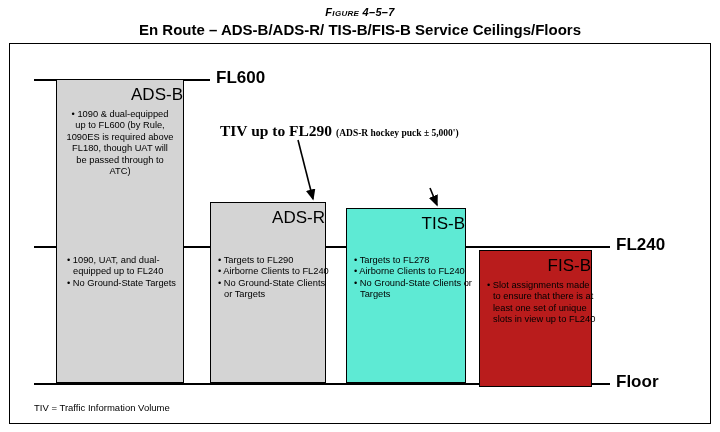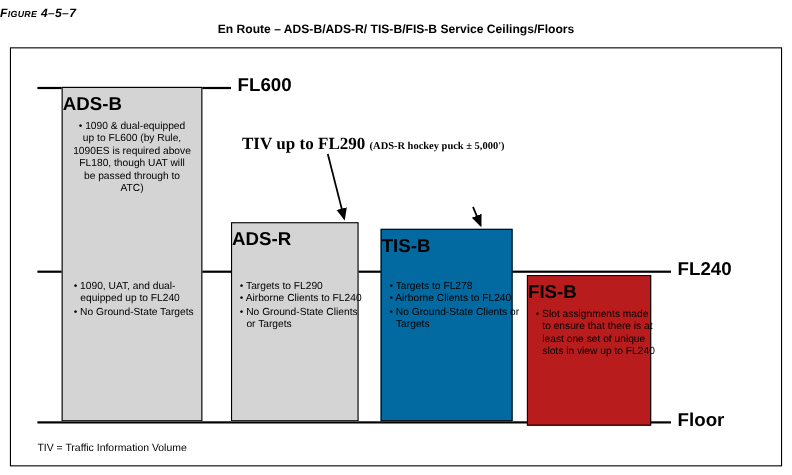--- a/index.html
+++ b/index.html
@@ -1,23 +1,23 @@
 <!DOCTYPE html>
 <html><head>
 <meta charset="utf-8">
 <style>
   html,body{margin:0;padding:0;}
   body{width:720px;height:432px;background:#ffffff;font-family:"Liberation Sans",sans-serif;overflow:hidden;}
-  .figure-caption{font-size:11px;font-style:italic;font-weight:bold;letter-spacing:.3px;margin-top:6px;font-variant:small-caps;}
-  .figure-title{text-align:center;font-size:11px;font-weight:bold;margin-top:3px;}
+  .figure-caption{text-align:center;font-size:11px;font-style:italic;font-weight:bold;letter-spacing:.3px;margin-top:6px;font-variant:small-caps;}
+  .figure-title{text-align:center;font-size:15px;font-weight:bold;margin-top:3px;}
   .frame{position:absolute;left:9px;top:43px;width:702px;height:381px;border:1.6px solid #000;box-sizing:border-box;background:#fff;}
   .canvas{position:absolute;left:0;top:0;width:702px;height:381px;}
 
   .col{position:absolute;box-sizing:border-box;border:1.3px solid #000;}
-  .col-head{font-size:17px;text-align:left;padding-top:5px;font-weight:bold;}
+  .col-head{font-size:17px;text-align:right;padding-top:5px;}
   .bullets{font-size:9.3px;line-height:11.4px;padding:5px 6px 0 7px;}
   .bullets div{text-indent:-6px;padding-left:6px;}
 
   .hline{position:absolute;background:#000;height:2px;}
 
   .lbl{position:absolute;font-size:17px;font-weight:bold;}
   .tiv{position:absolute;font-size:15.5px;font-weight:bold;white-space:nowrap;}
   .tiv .sub{font-size:9.5px;font-weight:bold;}
   .footnote{position:absolute;font-size:9.5px;}
   svg.arrows{position:absolute;left:0;top:0;width:702px;height:381px;pointer-events:none;}
@@ -48,21 +48,21 @@
 
     <div class="col" style="left:200px;top:158px;width:116px;height:181px;background:#d4d4d4;">
       <div class="col-head">ADS-R</div>
     </div>
     <div class="bullets" style="position:absolute;left:201px;top:206px;width:114px;">
       <div>• Targets to FL290</div>
       <div>• Airborne Clients to FL240</div>
       <div>• No Ground-State Clients or Targets</div>
     </div>
 
-    <div class="col" style="left:336px;top:164px;width:120px;height:175px;background:#0369a1;">
+    <div class="col" style="left:336px;top:164px;width:120px;height:175px;background:#5eead4;">
       <div class="col-head">TIS-B</div>
     </div>
     <div class="bullets" style="position:absolute;left:337px;top:206px;width:118px;">
       <div>• Targets to FL278</div>
       <div>• Airborne Clients to FL240</div>
       <div>• No Ground-State Clients or Targets</div>
     </div>
 
     <div class="col" style="left:469px;top:206px;width:113px;height:137px;background:#b91c1c;">
       <div class="col-head">FIS-B</div>

